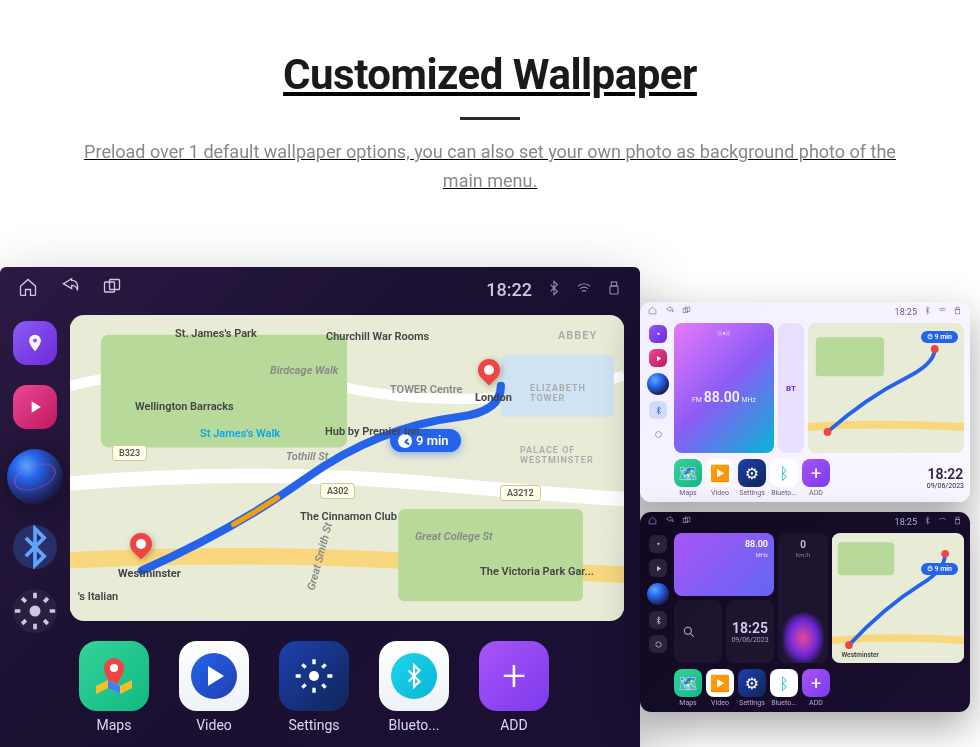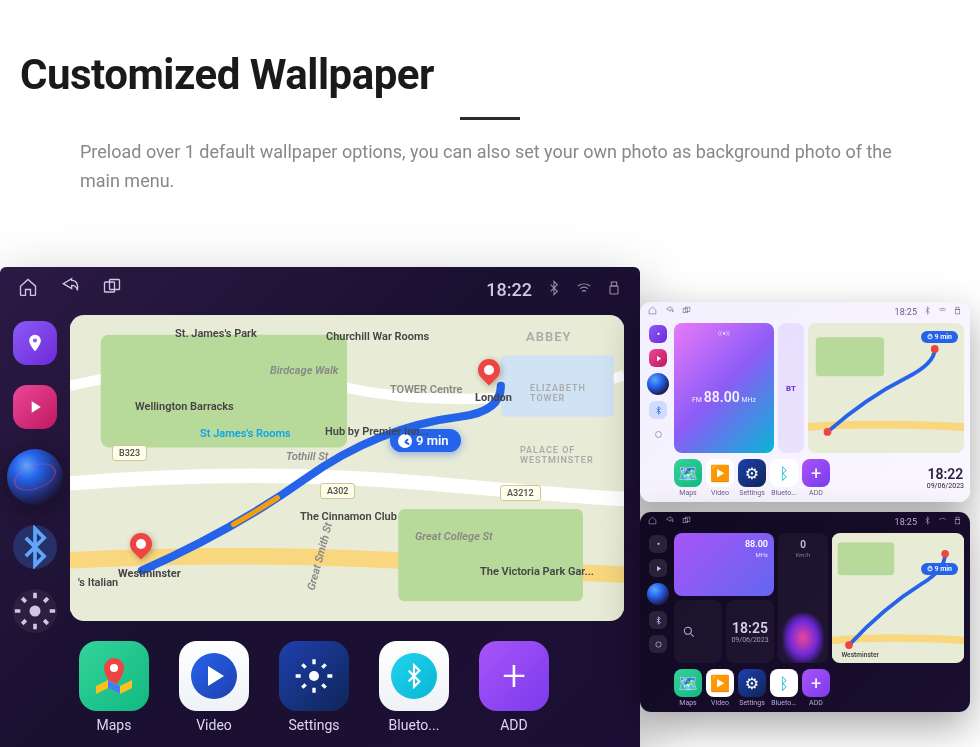--- a/index.html
+++ b/index.html
@@ -1,18 +1,18 @@
 <!DOCTYPE html>
 <html><head>
 <meta charset="utf-8">
 <style>
 * { margin:0; padding:0; box-sizing:border-box; font-family:-apple-system,BlinkMacSystemFont,"Segoe UI",Roboto,sans-serif; }
 body { width:980px; height:747px; background:#fff; overflow:hidden; position:relative; }
 
-.hero { padding:50px 20px 30px; }
+.hero { text-align:center; padding:50px 20px 30px;text-decoration:underline; }
 .hero h1 { font-size:42px; font-weight:700; color:#1a1a1a; letter-spacing:-0.5px; }
 .hero .underline { width:60px; height:3px; background:#2a2a2a; margin:18px auto; }
 .hero p { font-size:18px; color:#888; line-height:1.6; max-width:820px; margin:0 auto; }
 
 .stage { position:absolute; left:0; bottom:0; width:980px; height:480px; }
 
 
 .device-main { position:absolute; left:0; top:0; width:640px; height:480px; background:linear-gradient(135deg,#2b1a45 0%,#1a1030 45%,#1c0f35 100%); border-radius:6px 6px 0 0; overflow:hidden; box-shadow:0 20px 60px rgba(0,0,0,.3); }
 .statusbar { display:flex; align-items:center; justify-content:space-between; padding:10px 18px; color:#cfc6e0; }
 .statusbar .left { display:flex; gap:22px; align-items:center; }
@@ -205,35 +205,35 @@
           <div class="map-pin" style="left:408px;top:44px">
               <div class="p"></div>
             </div>
           <div class="map-badge" style="left:320px;top:114px">
               <span class="clk"></span>
               <span>9 min</span>
             </div>
           <span class="map-label" style="left:405px;top:76px;font-weight:700">London</span>
           <span class="map-label" style="left:105px;top:12px">St. James's Park</span>
           <span class="map-label" style="left:48px;top:252px;font-weight:700">Westminster</span>
-          <span class="map-label" style="left:130px;top:112px;color:#0ea5e9">St James's Rooms</span>
+          <span class="map-label" style="left:130px;top:112px;color:#0ea5e9">St James's Walk</span>
           <span class="map-label" style="left:65px;top:85px">Wellington Barracks</span>
           <span class="map-label" style="left:256px;top:15px">Churchill War Rooms</span>
           <span class="map-label" style="left:200px;top:49px;font-style:italic;color:#888">Birdcage Walk</span>
           <span class="map-label" style="left:216px;top:135px;font-style:italic;color:#888">Tothill St</span>
           <span class="map-label" style="left:255px;top:110px">Hub by Premier Inn...</span>
-          <span class="map-label" style="left:456px;top:14px;font-size:13px;color:#aaa;letter-spacing:1px">ABBEY</span>
+          <span class="map-label" style="left:488px;top:14px;font-size:11px;color:#aaa;letter-spacing:1px">ABBEY</span>
           <span class="map-label" style="left:460px;top:68px;font-size:9px;color:#aaa;letter-spacing:1px">ELIZABETH TOWER</span>
           <span class="map-label" style="left:450px;top:130px;font-size:9px;color:#aaa;letter-spacing:1px">PALACE OF WESTMINSTER</span>
           <span class="map-label" style="left:320px;top:68px;color:#888">TOWER Centre</span>
           <span class="map-label" style="left:230px;top:195px">The Cinnamon Club</span>
           <span class="map-label" style="left:345px;top:215px;font-style:italic;color:#888">Great College St</span>
           <span class="map-label" style="left:410px;top:250px">The Victoria Park Gar...</span>
           <span class="map-label" style="left:215px;top:235px;font-style:italic;color:#888;transform:rotate(-75deg)">Great Smith St</span>
-          <span class="map-label" style="left:8px;top:261px">'s Italian</span>
+          <span class="map-label" style="left:8px;top:275px">'s Italian</span>
           <span class="map-tag" style="left:42px;top:130px">B323</span>
           <span class="map-tag" style="left:250px;top:168px">A302</span>
           <span class="map-tag" style="left:430px;top:170px">A3212</span>
         </div>
         <div class="dock">
           <div class="dock-item">
               <div class="dock-icon di-maps">
                 <svg viewBox="0 0 48 48">
                   <path d="M24 6a10 10 0 0110 10c0 8-10 20-10 20S14 24 14 16A10 10 0 0124 6z" fill="#ef4444"></path>
                   <circle cx="24" cy="16" r="4" fill="#fff"></circle>

